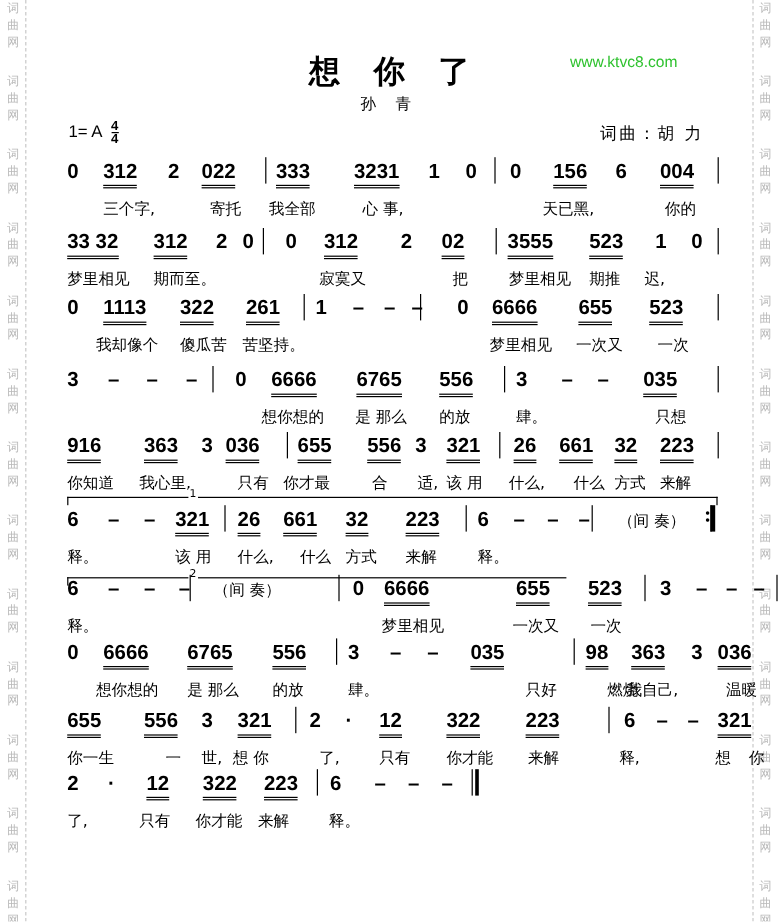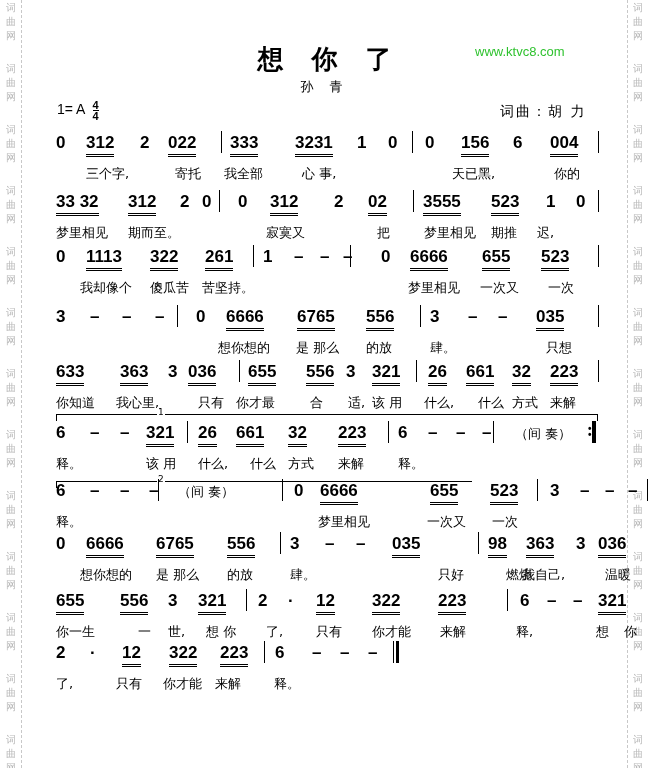--- a/index.html
+++ b/index.html
@@ -297,21 +297,21 @@
       <div class="lyrics">
         <span class="lyr" style="left: 168px;">想你想的</span>
         <span class="lyr" style="left: 246px;">是 那么</span>
         <span class="lyr" style="left: 316px;">的放</span>
         <span class="lyr" style="left: 380px;">肆。</span>
         <span class="lyr" style="left: 496px;">只想</span>
       </div>
     </div>
     <div class="row" style="top: 362px;">
       <div class="notes">
-        <span class="tok u2" style="left: 6px;">633</span>
+        <span class="tok u2" style="left: 6px;">916</span>
         <span class="tok u2" style="left: 70px;">363</span>
         <span class="tok" style="left: 118px;">3</span>
         <span class="tok u2" style="left: 138px;">036</span>
         <div class="bar" style="left: 189px;"></div>
         <span class="tok u2" style="left: 198px;">655</span>
         <span class="tok u2" style="left: 256px;">556</span>
         <span class="tok" style="left: 296px;">3</span>
         <span class="tok u2" style="left: 322px;">321</span>
         <div class="bar" style="left: 366px;"></div>
         <span class="tok u2" style="left: 378px;">26</span>
@@ -443,21 +443,21 @@
         <div class="bar" style="left: 457px;"></div>
         <span class="tok" style="left: 470px;">6</span>
         <span class="tok" style="left: 497px;">–</span>
         <span class="tok" style="left: 523px;">–</span>
         <span class="tok u2" style="left: 548px;">321</span>
       </div>
       <div class="lyrics">
         <span class="lyr" style="left: 6px;">你一生</span>
         <span class="lyr" style="left: 88px;">一</span>
         <span class="lyr" style="left: 118px;">世,</span>
-        <span class="lyr" style="left: 144px; margin-left: 12px;">想 你</span>
+        <span class="lyr" style="left: 144px;">想 你</span>
         <span class="lyr" style="left: 216px;">了,</span>
         <span class="lyr" style="left: 266px;">只有</span>
         <span class="lyr" style="left: 322px;">你才能</span>
         <span class="lyr" style="left: 390px;">来解</span>
         <span class="lyr" style="left: 466px;">释,</span>
         <span class="lyr" style="left: 546px;">想</span>
         <span class="lyr" style="left: 574px;">你</span>
       </div>
     </div>
     <div class="row" style="top: 643px;">

